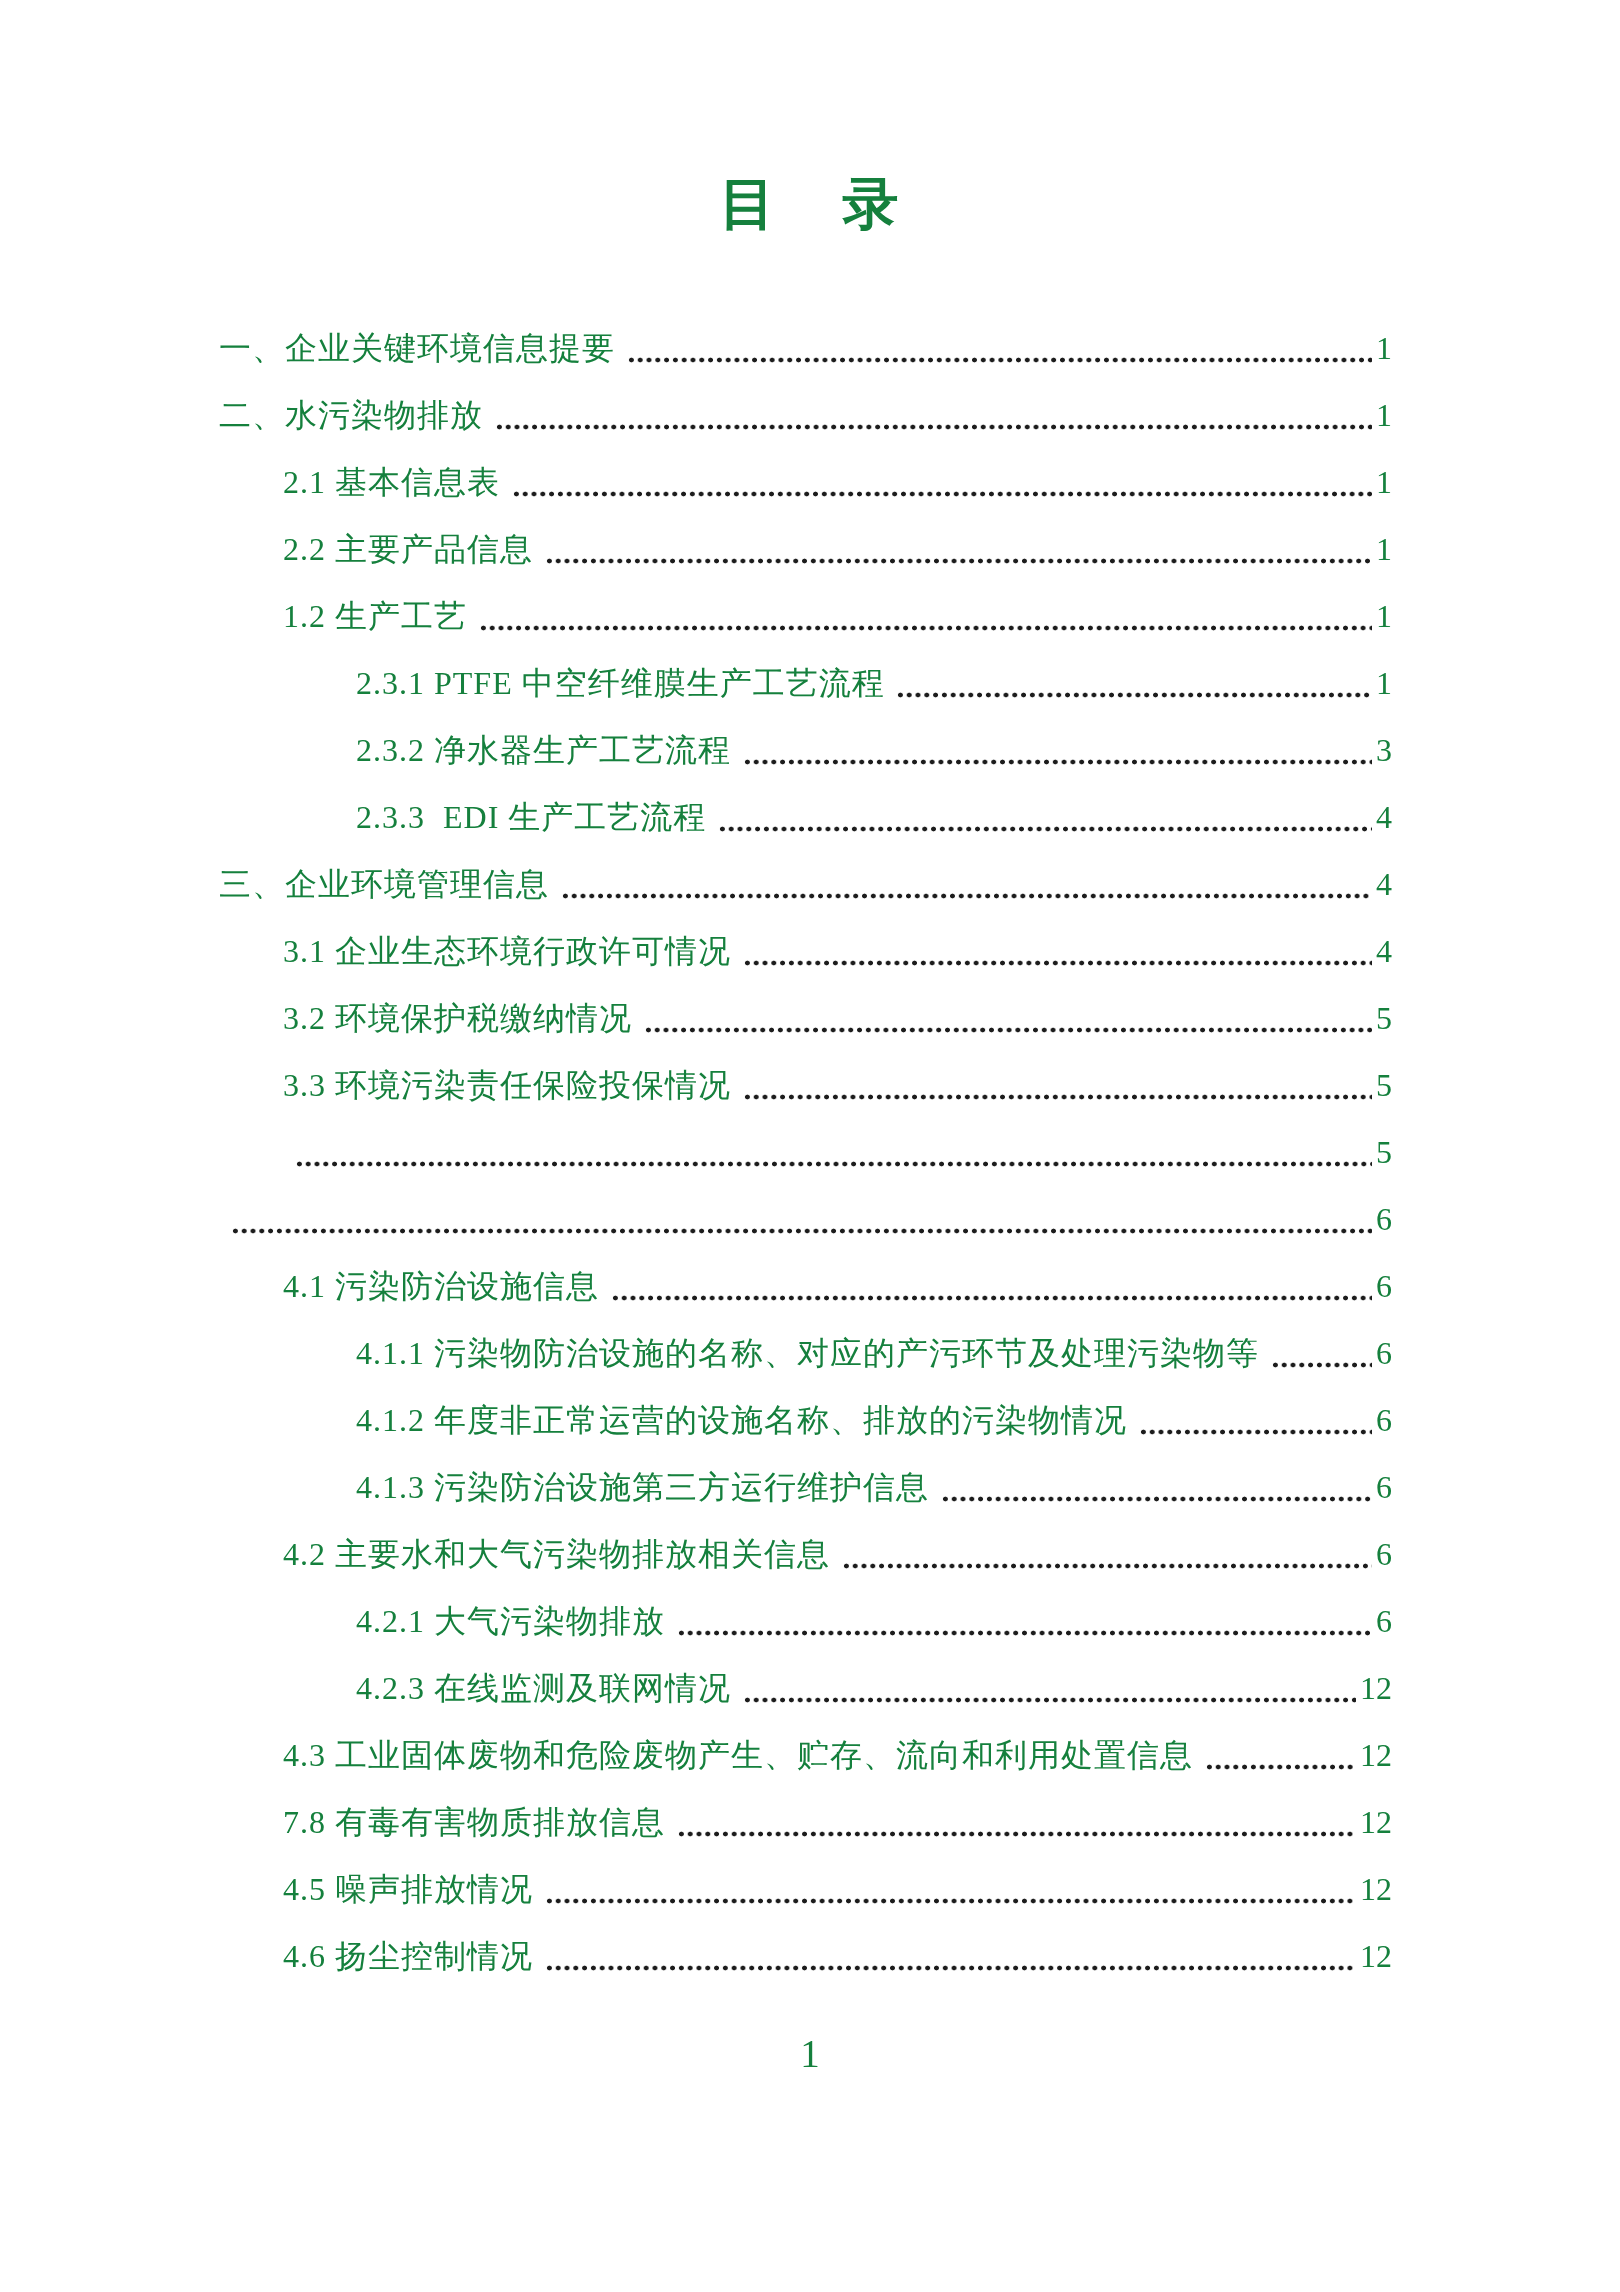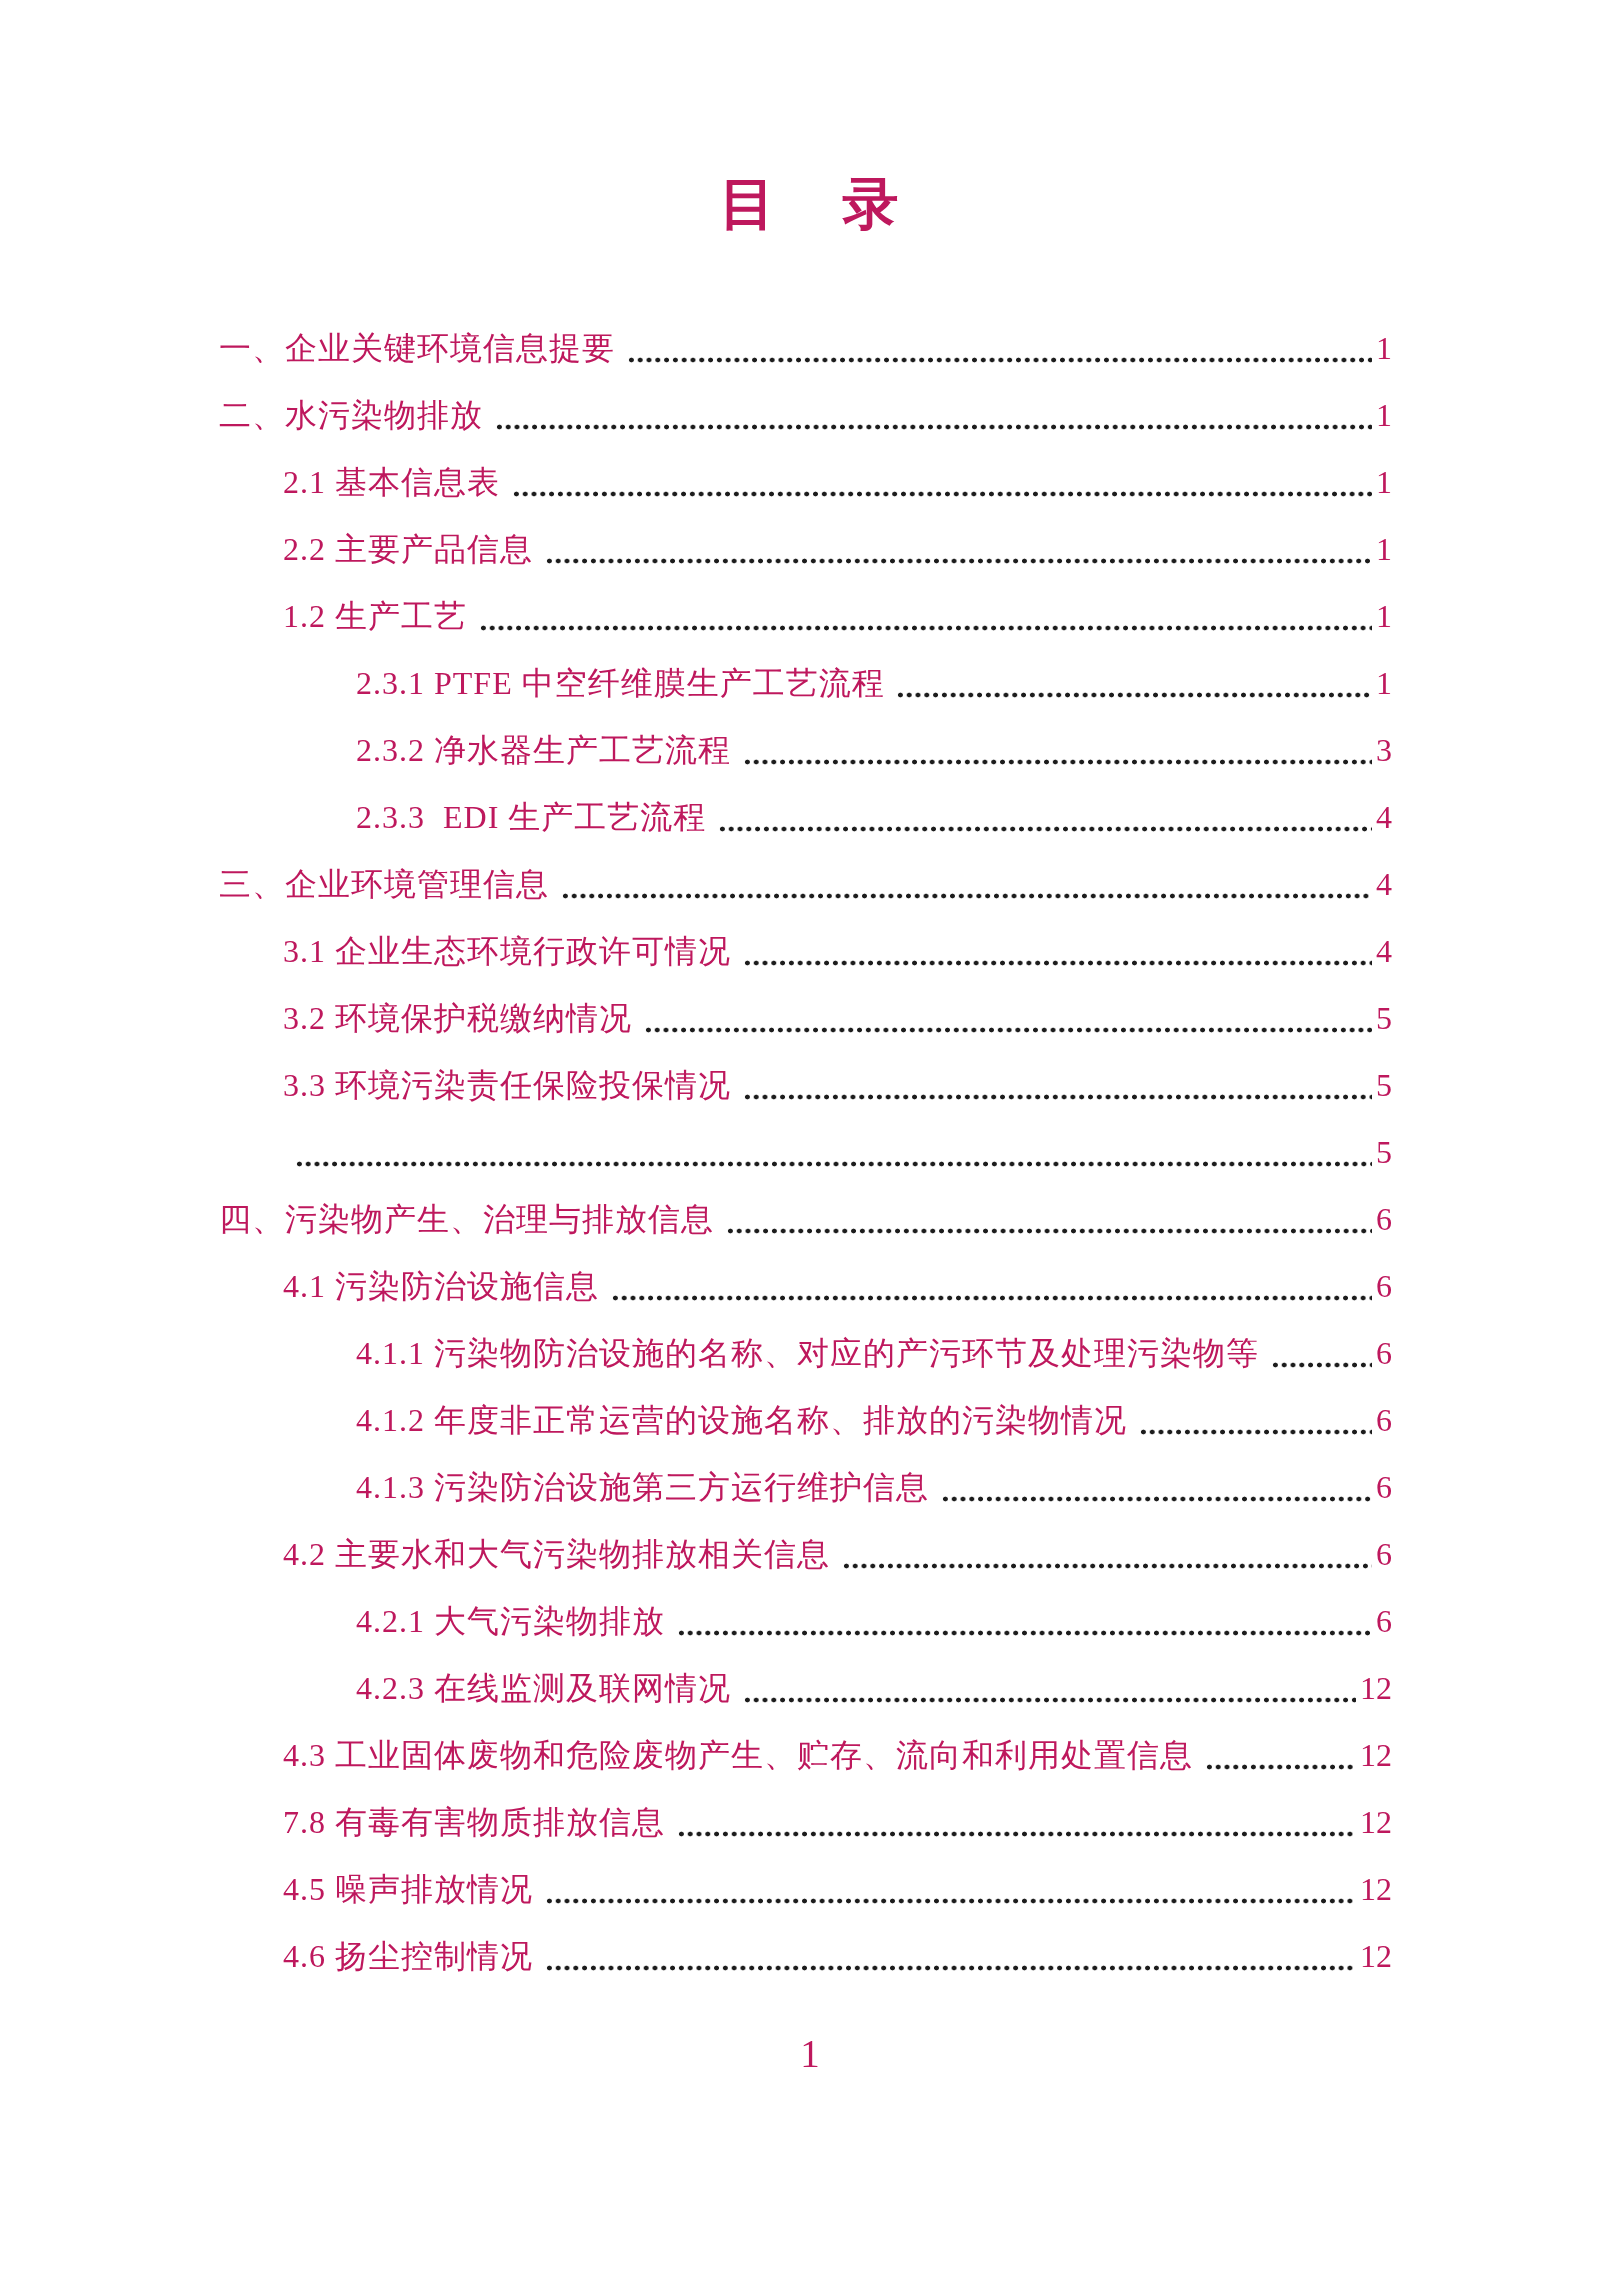--- a/index.html
+++ b/index.html
@@ -5,21 +5,21 @@
   html, body {
     margin: 0;
     padding: 0;
     background: #ffffff;
   }
   .page {
     position: relative;
     width: 1620px;
     height: 2293px;
     background: #ffffff;
-    color: #be185d;
+    color: #15803d;
     font-family: "Liberation Serif", "DejaVu Serif", serif;
     overflow: hidden;
   }
   .doc-title {
     position: absolute;
     top: 167px;
     left: 0;
     width: 100%;
     margin: 0;
     text-align: center;
@@ -139,21 +139,20 @@
       <div class="toc-row lvl2">
     <span class="toc-label">3.3 环境污染责任保险投保情况</span>
     <span class="toc-dots"></span>
     <span class="toc-page">5</span>
   </div>
       <div class="toc-row lvl2">
     <span class="toc-dots"></span>
     <span class="toc-page">5</span>
   </div>
       <div class="toc-row lvl1">
-    <span class="toc-label">四、污染物产生、治理与排放信息</span>
     <span class="toc-dots"></span>
     <span class="toc-page">6</span>
   </div>
       <div class="toc-row lvl2">
     <span class="toc-label">4.1 污染防治设施信息</span>
     <span class="toc-dots"></span>
     <span class="toc-page">6</span>
   </div>
       <div class="toc-row lvl3">
     <span class="toc-label">4.1.1 污染物防治设施的名称、对应的产污环节及处理污染物等</span>

